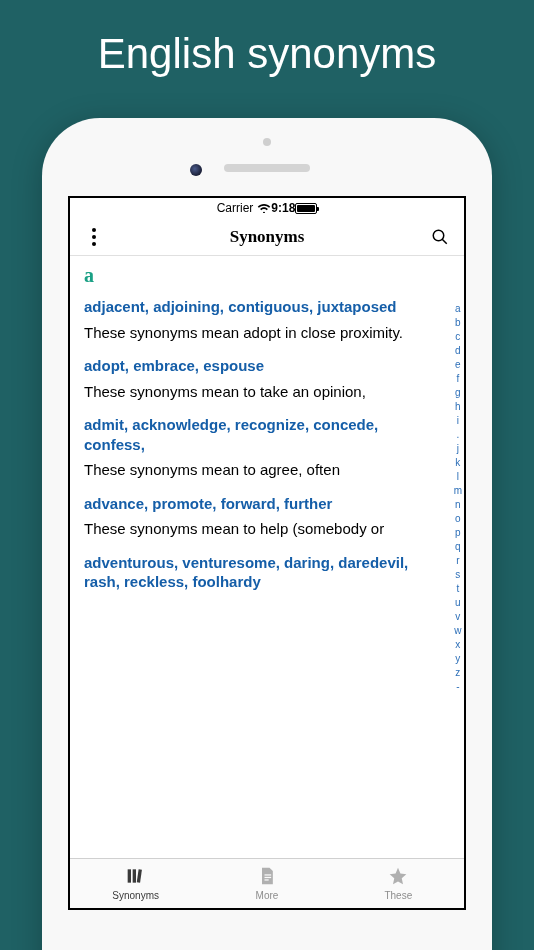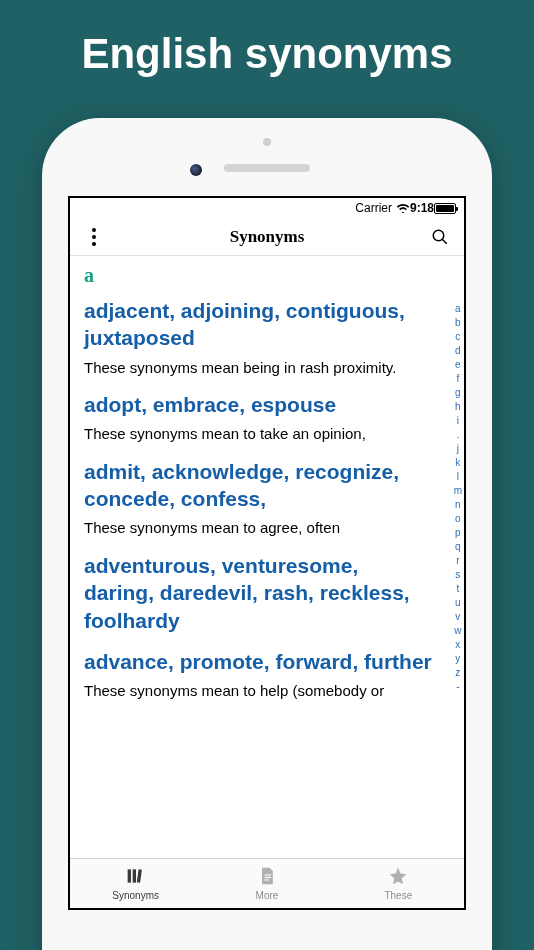--- a/index.html
+++ b/index.html
@@ -5,21 +5,21 @@
   * { margin: 0; padding: 0; box-sizing: border-box; }
   html, body { width: 534px; height: 950px; overflow: hidden; }
   body {
     background: #1f6164;
     font-family: -apple-system, "Helvetica Neue", Arial, sans-serif;
     position: relative;
   }
   .hero-title {
     color: #fff;
     font-size: 42px;
-    font-weight: 700;
+    font-weight: 400;
     text-align: center;
     padding-top: 30px;
   }
   
   .phone {
     position: absolute;
     left: 50%;
     top: 118px;
     transform: translateX(-50%);
     width: 450px;
@@ -64,21 +64,21 @@
     position: relative;
     overflow: hidden;
     display: flex;
     flex-direction: column;
   }
   
   .status {
     height: 20px;
     display: flex;
     align-items: center;
-    justify-content: flex-end;
+    justify-content: center;
     padding: 0 8px;
     font-size: 12px;
     font-weight: 500;
     color: #000;
   }
   .status .left, .status .right { display: flex; align-items: center; gap: 4px; }
   .wifi { width:14px; height:10px; }
   .battery {
     width: 22px; height: 11px;
     border: 1px solid #000; border-radius: 2px;
@@ -114,21 +114,21 @@
     font-family: Georgia, serif;
     font-weight: 700;
     font-size: 20px;
     color: #1aa085;
     margin-bottom: 10px;
   }
   .entry { margin-bottom: 14px; padding-right: 18px;}
   .entry-head {
     color: #155ea8;
     font-weight: 700;
-    font-size: 21px;
+    font-size: 15px;
     line-height: 1.3;
     margin-bottom: 6px;
   }
   .entry-body {
     color: #000;
     font-size: 15px;
     line-height: 1.3;
   }
   
   .index-rail {
@@ -211,36 +211,36 @@
             <line x1="21" y1="21" x2="15" y2="15"></line>
         </svg>
       </button>
     </div>
 
     <div class="content">
       <div class="section-letter">a</div>
       <div id="entries-host">
           <div class="entry">
             <div class="entry-head">adjacent, adjoining, contiguous, juxtaposed</div>
-            <div class="entry-body">These synonyms mean being in rash proximity.</div>
+            <div class="entry-body">These synonyms mean adopt in close proximity.</div>
           </div>
           <div class="entry">
             <div class="entry-head">adopt, embrace, espouse</div>
             <div class="entry-body">These synonyms mean to take an opinion,</div>
           </div>
           <div class="entry">
             <div class="entry-head">admit, acknowledge, recognize, concede, confess,</div>
             <div class="entry-body">These synonyms mean to agree, often</div>
           </div>
           <div class="entry">
-            <div class="entry-head">adventurous, venturesome, daring, daredevil, rash, reckless, foolhardy</div>
-          </div>
-          <div class="entry">
             <div class="entry-head">advance, promote, forward, further</div>
             <div class="entry-body">These synonyms mean to help (somebody or</div>
+          </div>
+          <div class="entry">
+            <div class="entry-head">adventurous, venturesome, daring, daredevil, rash, reckless, foolhardy</div>
           </div>
         </div>
 
       <div class="index-rail" id="index-rail">
           <span>a</span>
           <span>b</span>
           <span>c</span>
           <span>d</span>
           <span>e</span>
           <span>f</span>

